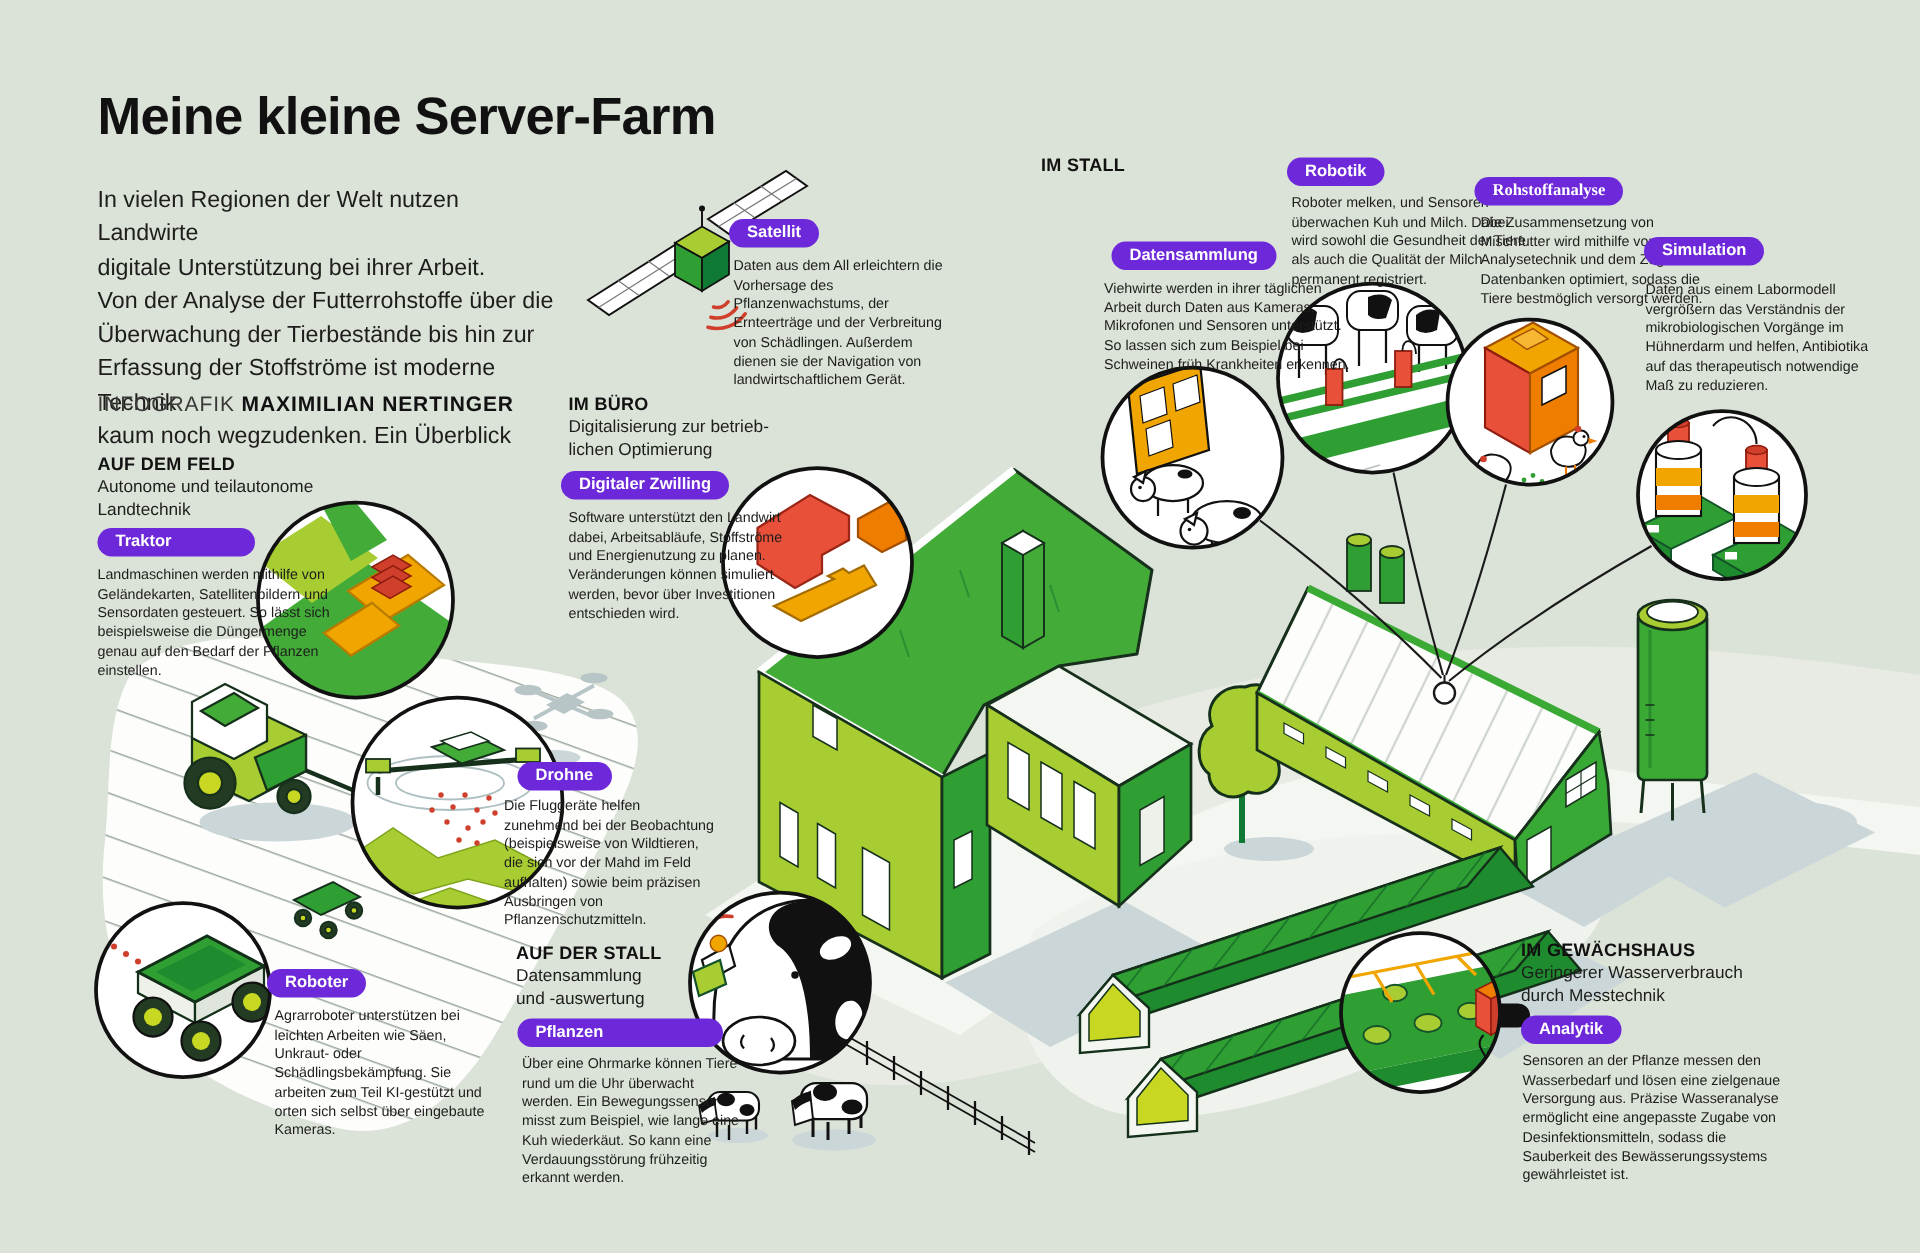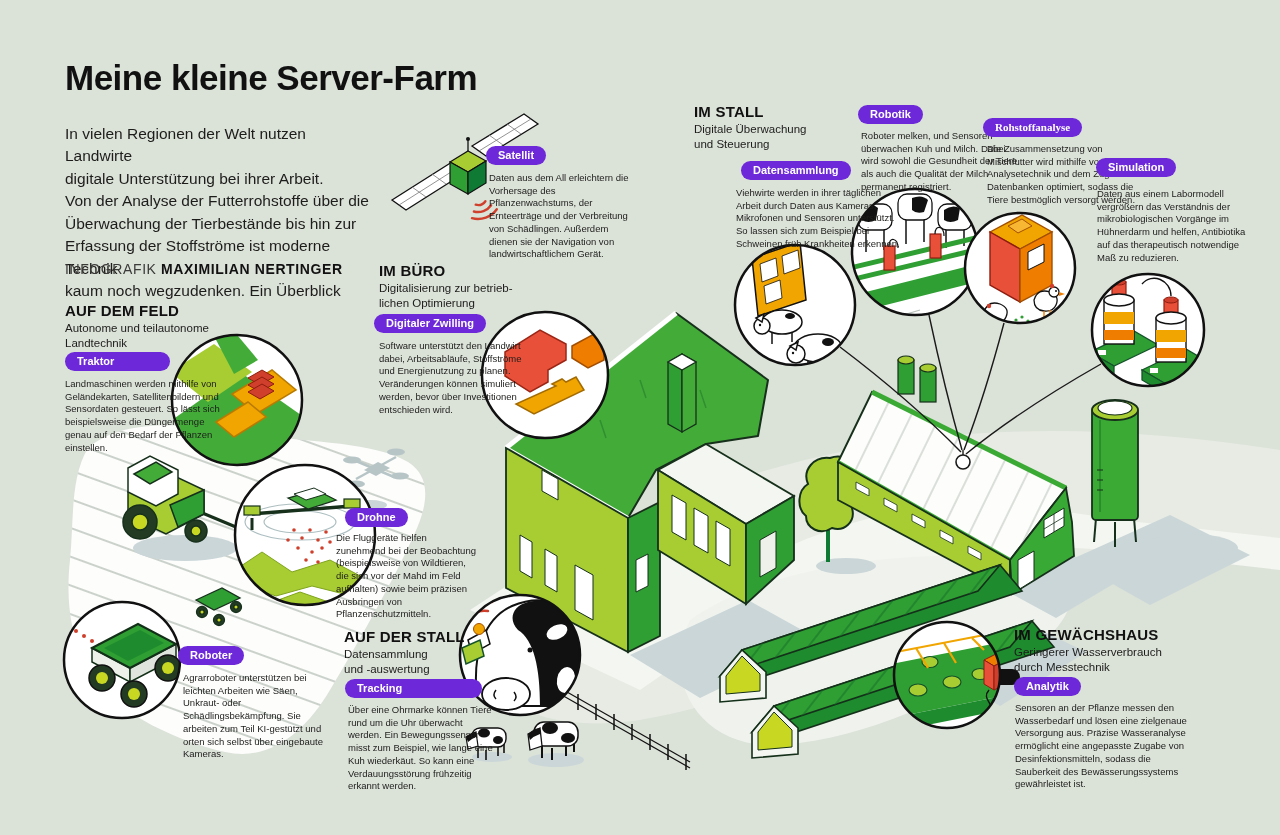--- a/index.html
+++ b/index.html
@@ -4,21 +4,21 @@
 <style>
   html,body{margin:0;padding:0;}
   body{width:1280px;height:835px;background:#dbe2d8;font-family:"Liberation Sans",sans-serif;overflow:hidden;}
   .canvas{position:relative;width:1280px;height:739px;}
   svg.scene{position:absolute;left:0;top:0;}
   .abs{position:absolute;}
   h1.title{margin:0;font-size:35px;font-weight:bold;letter-spacing:-0.5px;color:#111;}
   p.intro{margin:0;font-size:15.5px;line-height:1.45;color:#1d1d1b;white-space:pre-line;}
   p.credit{margin:0;font-size:14px;letter-spacing:0.6px;color:#3a3a38;text-align:right;}
   p.credit b{color:#111;}
-  .sec h2{margin:0;font-size:15px;font-weight:bold;color:#111;letter-spacing:0.2px;}
+  .sec h2{margin:0;font-size:12px;font-weight:bold;color:#111;letter-spacing:0.2px;}
   .sec p{margin:2px 0 0;font-size:11.5px;line-height:1.28;color:#1d1d1b;white-space:pre-line;}
   .pill{display:inline-block;box-sizing:border-box;background:#6d28d9;color:#fff;
         font-size:11px;font-weight:bold;padding:3px 12px 4px;border-radius:10px;white-space:nowrap;}
   .body{margin:0;font-size:9.5px;line-height:1.34;color:#1d1d1b;}
 </style>
 </head>
 <body>
 
 <div class="canvas">
 
@@ -570,41 +570,39 @@
   <div class="sec abs" style="left:379px;top:262px;width:170px;">
     <h2>IM BÜRO</h2>
     <p>Digitalisierung zur betrieb-
 lichen Optimierung</p>
   </div>
   <span class="pill abs" style="left:374px;top:314px;">Digitaler Zwilling</span>
   <p class="body abs" style="left:379px;top:340px;width:148px;">Software unterstützt den Landwirt dabei, Arbeitsabläufe, Stoffströme und Energienutzung zu planen. Veränderungen können simuliert werden, bevor über Investitionen entschieden wird.</p>
 
   <div class="sec abs" style="left:694px;top:103px;width:175px;">
     <h2>IM STALL</h2>
-    <p>Digitale Überwachung
-und Steuerung</p>
   </div>
   <span class="pill abs" style="left:741px;top:161px;">Datensammlung</span>
   <p class="body abs" style="left:736px;top:187px;width:165px;">Viehwirte werden in ihrer täglichen Arbeit durch Daten aus Kameras, Mikrofonen und Sensoren unterstützt. So lassen sich zum Beispiel bei Schweinen früh Krankheiten erkennen.</p>
 
   <span class="pill abs" style="left:858px;top:105px;">Robotik</span>
   <p class="body abs" style="left:861px;top:130px;width:160px;">Roboter melken, und Sensoren überwachen Kuh und Milch. Dabei wird sowohl die Gesundheit der Tiere als auch die Qualität der Milch permanent registriert.</p>
 
   <span class="pill abs" style="left:983px;top:118px;font-family:Liberation Serif, serif;">Rohstoffanalyse</span>
   <p class="body abs" style="left:987px;top:143px;width:152px;">Die Zusammensetzung von Mischfutter wird mithilfe von Analysetechnik und dem Zugriff auf Datenbanken optimiert, sodass die Tiere bestmöglich versorgt werden.</p>
 
   <span class="pill abs" style="left:1096px;top:158px;">Simulation</span>
   <p class="body abs" style="left:1097px;top:188px;width:155px;">Daten aus einem Labormodell vergrößern das Verständnis der mikrobiologischen Vorgänge im Hühnerdarm und helfen, Antibiotika auf das therapeutisch notwendige Maß zu reduzieren.</p>
 
   <div class="sec abs" style="left:344px;top:628px;width:160px;">
     <h2>AUF DER STALL</h2>
     <p>Datensammlung
 und -auswertung</p>
   </div>
-  <span class="pill abs" style="left:345px;top:679px;width:137px;">Tracking</span>
+  <span class="pill abs" style="left:345px;top:679px;width:137px;">Pflanzen</span>
   <p class="body abs" style="left:348px;top:704px;width:145px;">Über eine Ohrmarke können Tiere rund um die Uhr überwacht werden. Ein Bewegungssensor misst zum Beispiel, wie lange eine Kuh wiederkäut. So kann eine Verdauungsstörung frühzeitig erkannt werden.</p>
 
   <div class="sec abs" style="left:1014px;top:626px;width:195px;">
     <h2>IM GEWÄCHSHAUS</h2>
     <p>Geringerer Wasserverbrauch
 durch Messtechnik</p>
   </div>
   <span class="pill abs" style="left:1014px;top:677px;">Analytik</span>
   <p class="body abs" style="left:1015px;top:702px;width:172px;">Sensoren an der Pflanze messen den Wasserbedarf und lösen eine zielgenaue Versorgung aus. Präzise Wasseranalyse ermöglicht eine angepasste Zugabe von Desinfektionsmitteln, sodass die Sauberkeit des Bewässerungssystems gewährleistet ist.</p>
 

